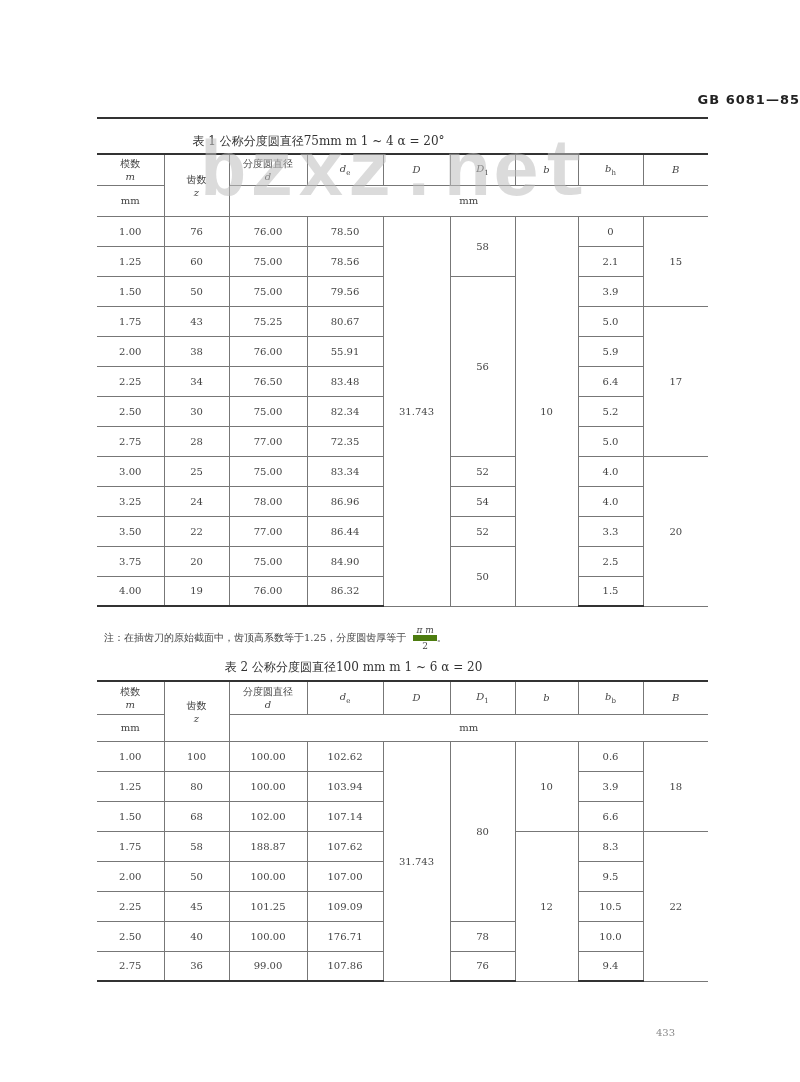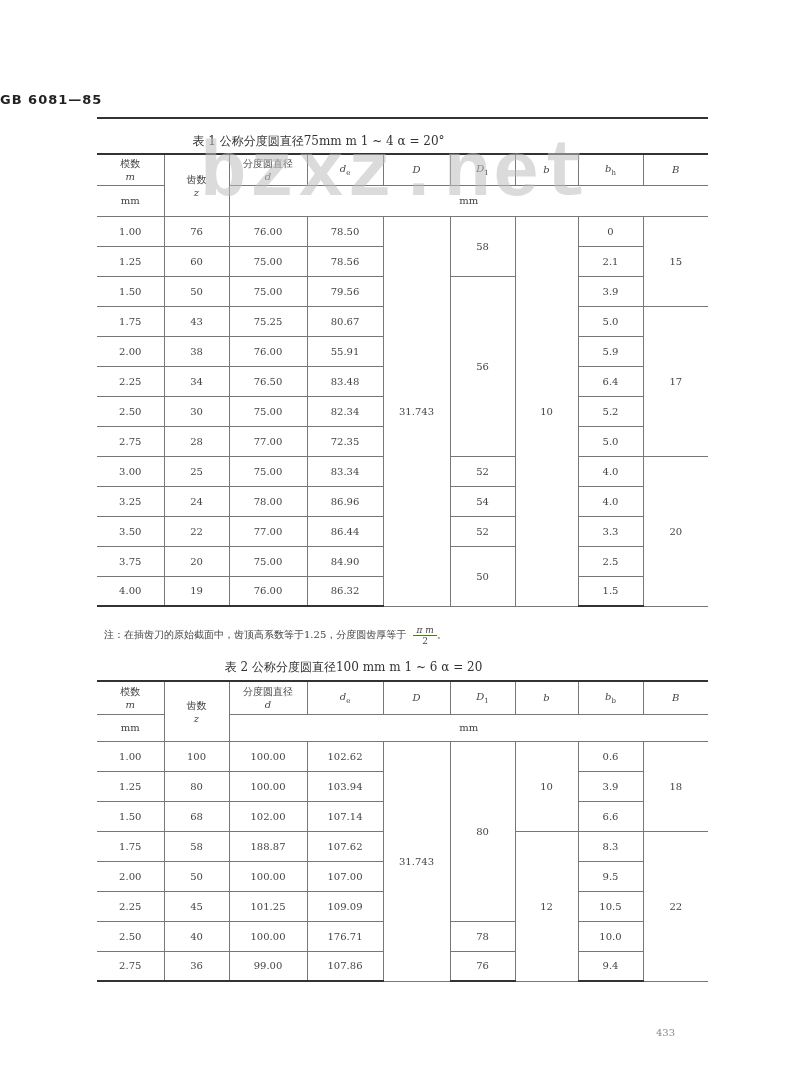--- a/index.html
+++ b/index.html
@@ -1,34 +1,34 @@
 <!DOCTYPE html>
 <html><head>
 <meta charset="utf-8">
 <style>
   html, body { margin:0; padding:0; background:#fff; }
   body { width:800px; height:1082px; position:relative; overflow:hidden;
          font-family:"DejaVu Serif", serif; color:#333; }
   .abs { position:absolute; }
-  .std-title { left:0; width:800px; top:92px; text-align:left; font-family:"DejaVu Sans", sans-serif;
+  .std-title { left:0; width:800px; top:92px; text-align:right; font-family:"DejaVu Sans", sans-serif;
                font-weight:bold; font-size:13px; letter-spacing:1px; color:#222; }
   .hr { left:97px; width:611px; height:2px; background:#333; }
   .caption { left:0; width:637px; text-align:center; font-size:12px; color:#333; }
   .watermark { left:200px; top:130px; font-family:Liberation Mono, monospace; font-weight:bold;
                font-size:78px; color:rgba(190,190,190,0.55); letter-spacing:2px; }
   table.tbl { position:absolute; left:97px; border-collapse:collapse; font-size:10px; color:#444; }
   table.tbl td { border:1px solid #777; text-align:center; vertical-align:middle; padding:0; }
   table.tbl tr.top td { border-top:2px solid #333; }
   table.tbl tr.bottom td { border-bottom:2px solid #333; }
   table.tbl td.first { border-left:none; }
   table.tbl td.last { border-right:none; }
   .it { font-style:italic; }
   .note { left:104px; top:625px; font-size:10px; color:#444; }
   .frac { display:inline-block; vertical-align:middle; text-align:center; margin-left:4px; font-size:9px; }
-  .frac .num { display:block; border-bottom:1px solid #4d7c0f; padding:0 3px; }
+  .frac .num { display:block; border-bottom:6px solid #4d7c0f; padding:0 3px; }
   .frac .den { display:block; }
   .pageno { left:656px; top:1027px; font-size:10px; color:#888; }
   .sub { font-size:7px; vertical-align:sub; }
 </style>
 </head>
 <body>
 
 <div class="abs std-title">GB 6081—85</div>
 <div class="abs hr" style="top:117px;"></div>
 

